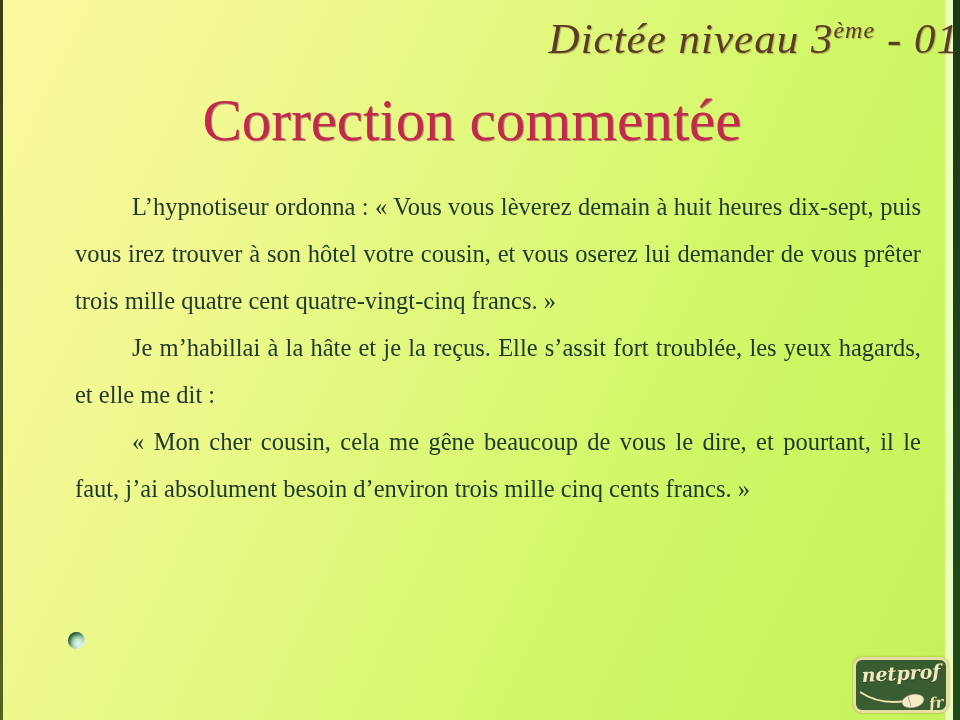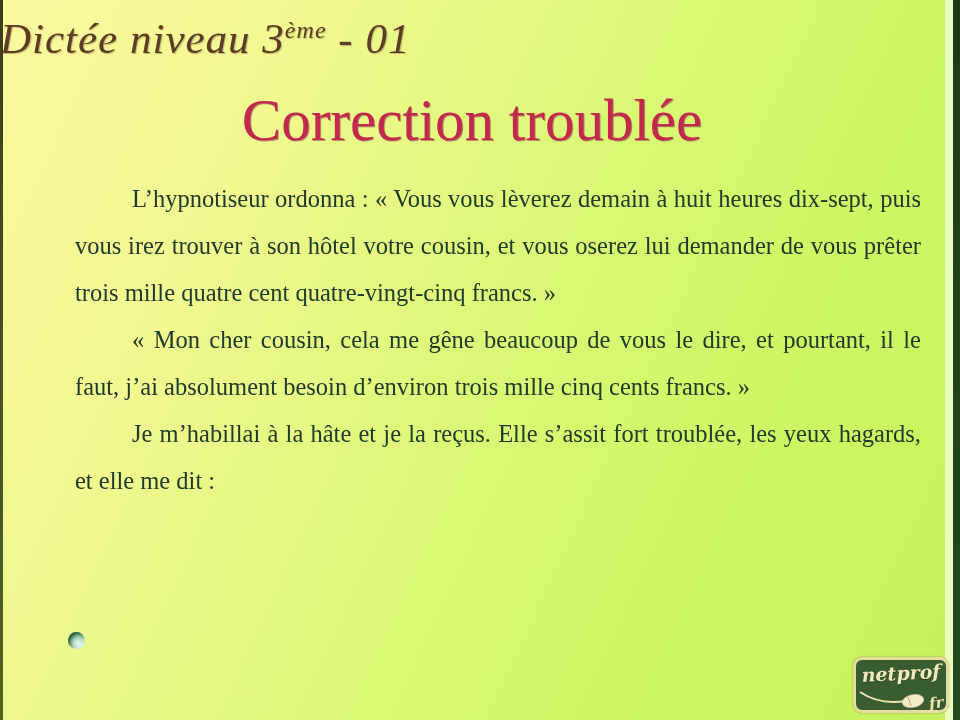--- a/index.html
+++ b/index.html
@@ -36,23 +36,23 @@
   }
   .edge-right-dark {
     position: absolute;
     right: 0; top: 0;
     width: 7px; height: 720px;
     background: linear-gradient(180deg, #1d3a17 0%, #234a1c 100%);
   }
 
   .title {
     position: absolute;
-    left: 0; right: 24px;
+    left: 0; right: 1px;
     top: 14px;
-    text-align: left;
+    text-align: right;
     font-style: italic;
     font-size: 43px;
     letter-spacing: 1px;
     color: #5e3b26;
     text-shadow: 1px 1px 1px rgba(90, 60, 30, 0.35);
   }
   .title sup {
     font-size: 0.56em;
     vertical-align: super;
     line-height: 0;
@@ -64,21 +64,21 @@
     top: 86px;
     text-align: center;
     font-size: 59px;
     color: #c3294e;
     text-shadow: 1px 1px 0 rgba(110, 25, 50, 0.45);
   }
 
   .body-text {
     position: absolute;
     left: 75px;
-    top: 175px;
+    top: 183px;
     width: 846px;
     font-size: 24.5px;
     line-height: 47px;
     color: #213a2d;
     text-align: justify;
   }
   .body-text p {
     margin: 0;
     text-indent: 57px;
   }
@@ -143,26 +143,26 @@
 </style>
 </head>
 <body>
 
 <div class="edge-left"></div>
 <div class="edge-right-light"></div>
 <div class="edge-right-dark"></div>
 
 <div class="title"><span>Dictée niveau 3</span><sup>ème</sup><span> - 01</span></div>
 
-<div class="subtitle">Correction troublée</div>
+<div class="subtitle">Correction commentée</div>
 
 <div class="body-text">
   <p>L’hypnotiseur ordonna : « Vous vous lèverez demain à huit heures dix-sept, puis vous irez trouver à son hôtel votre cousin, et vous oserez lui demander de vous prêter trois mille quatre cent quatre-vingt-cinq francs. »</p>
+  <p>Je m’habillai à la hâte et je la reçus. Elle s’assit fort troublée, les yeux hagards, et elle me dit :</p>
   <p>« Mon cher cousin, cela me gêne beaucoup de vous le dire, et pourtant, il le faut, j’ai absolument besoin d’environ trois mille cinq cents francs. »</p>
-  <p>Je m’habillai à la hâte et je la reçus. Elle s’assit fort troublée, les yeux hagards, et elle me dit :</p>
 </div>
 
 <div class="sphere-bullet"></div>
 
 <div class="netprof-logo">
   <div class="netprof-brand">netprof</div>
   <svg class="netprof-mouse" width="74" height="22" viewBox="0 0 74 22">
     <path d="M2 6 C 14 14, 30 18, 48 15" stroke="#efe5b0" stroke-width="2" fill="none"></path>
     <ellipse cx="55" cy="15" rx="11" ry="6.5" transform="rotate(-12 55 15)" fill="#f4ecc4" stroke="#caa" stroke-width="0.5"></ellipse>
     <line x1="50" y1="10.5" x2="53" y2="20" stroke="#b8a87a" stroke-width="1"></line>

